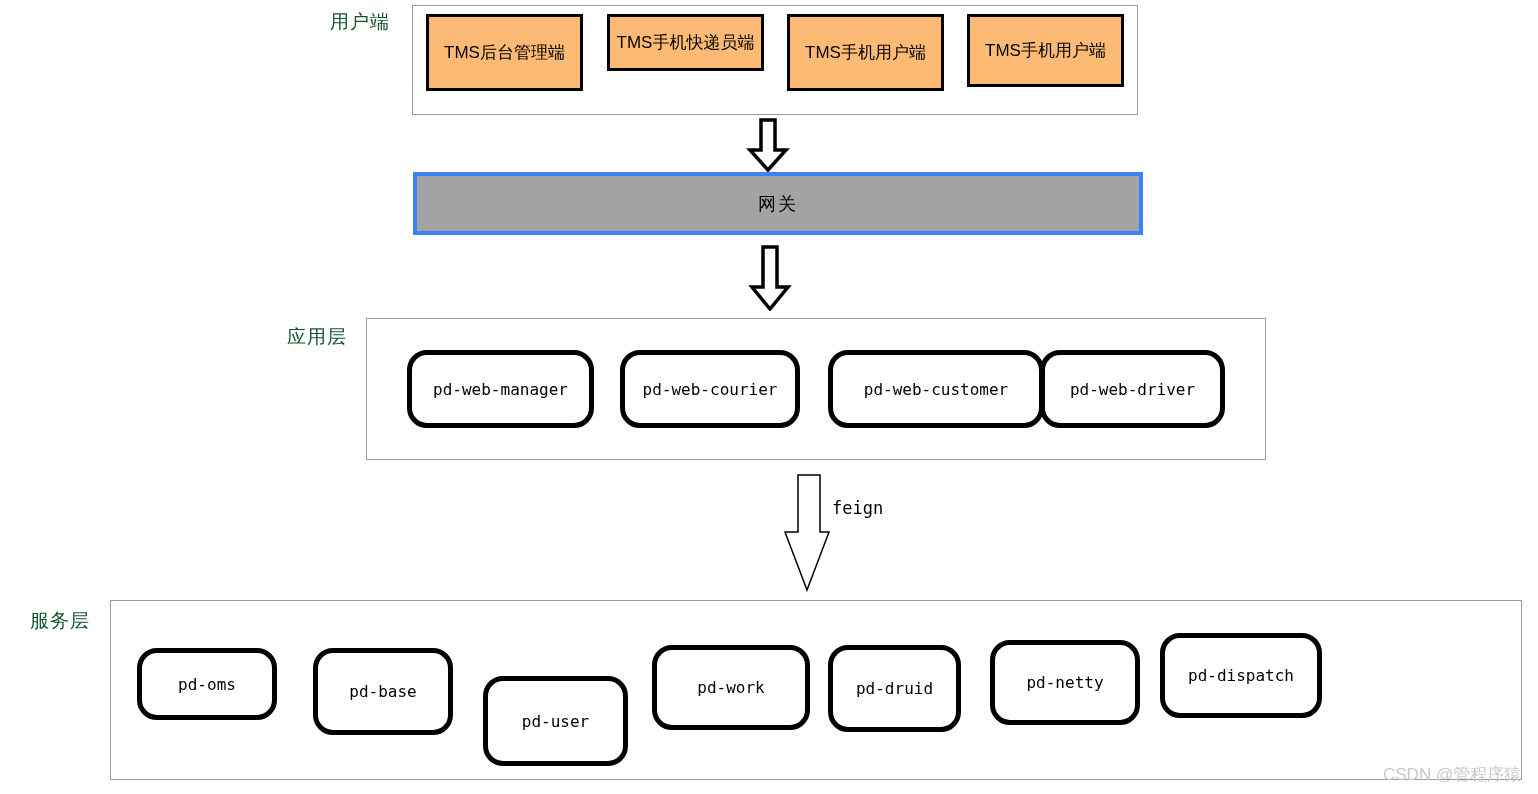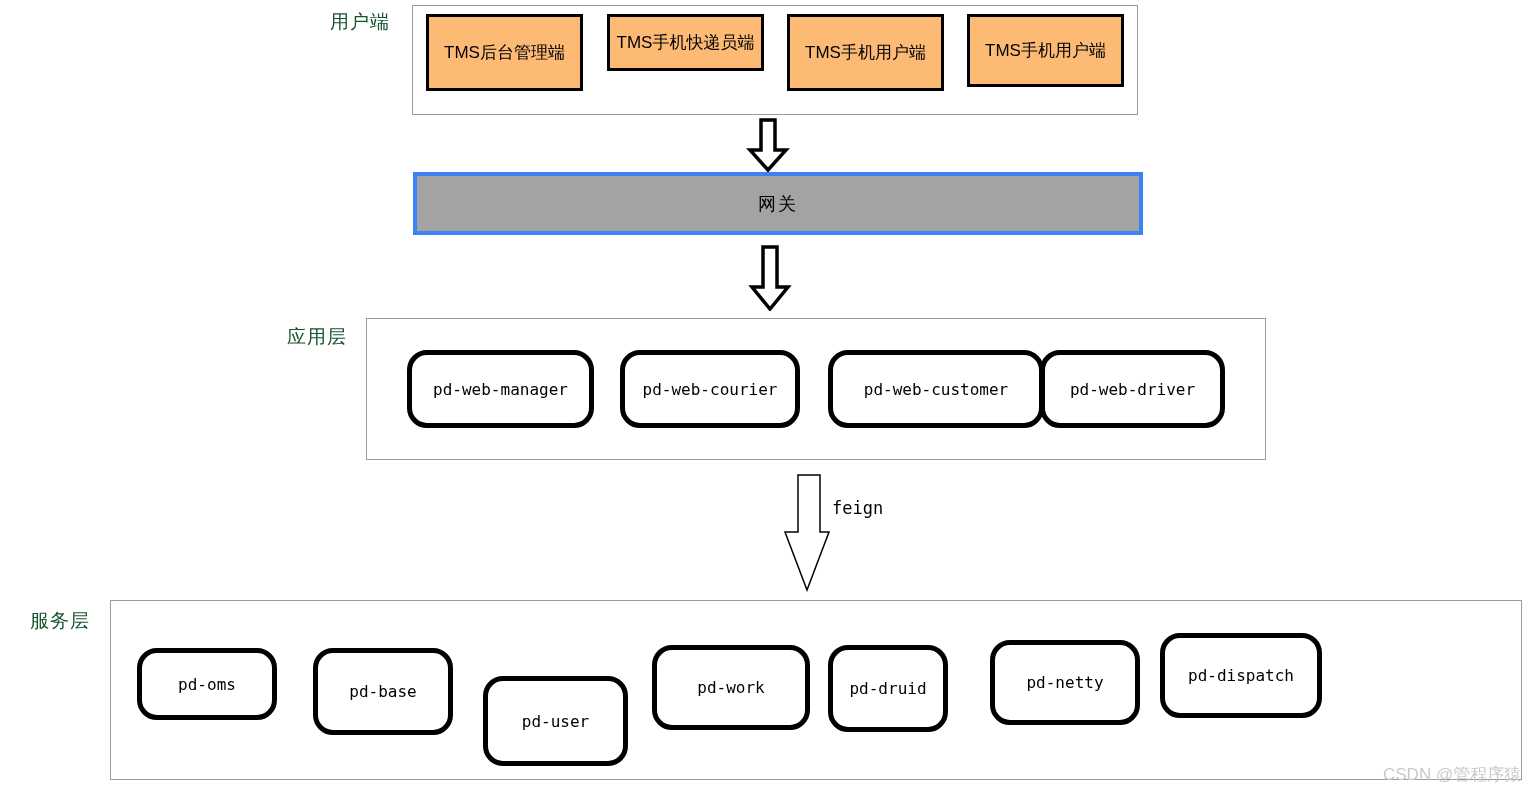--- a/index.html
+++ b/index.html
@@ -121,19 +121,19 @@
   <div class="feign-label" style="left:832px; top:498px;">feign</div>
 
   <div class="layer-label" style="left:30px; top:608px;">服务层</div>
 
   <div class="container" style="left:110px; top:600px; width:1412px; height:180px;"></div>
 
   <div class="r-box" style="left:137px; top:648px; width:140px; height:72px;">pd-oms</div>
   <div class="r-box" style="left:313px; top:648px; width:140px; height:87px;">pd-base</div>
   <div class="r-box" style="left:483px; top:645px; width:145px; height:90px;margin-top:31px;">pd-user</div>
   <div class="r-box" style="left:652px; top:645px; width:158px; height:85px;">pd-work</div>
-  <div class="r-box" style="left:828px; top:645px; width:120px; height:87px;">pd-druid</div>
+  <div class="r-box" style="left:828px; top:645px; width:133px; height:87px;">pd-druid</div>
   <div class="r-box" style="left:990px; top:640px; width:150px; height:85px;">pd-netty</div>
   <div class="r-box" style="left:1160px; top:633px; width:162px; height:85px;">pd-dispatch</div>
 
   <div class="watermark" style="left:1383px; top:763px;">CSDN @管程序猿</div>
 
 </div>
 
 </body></html>

